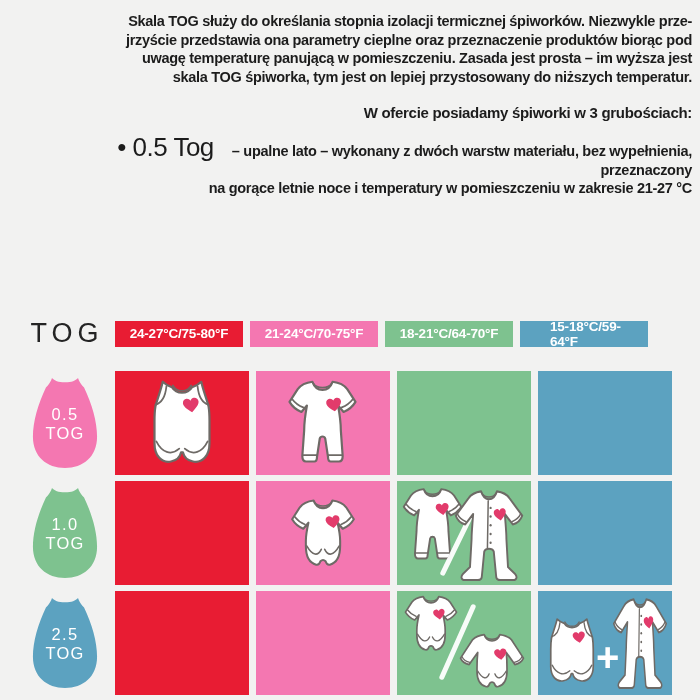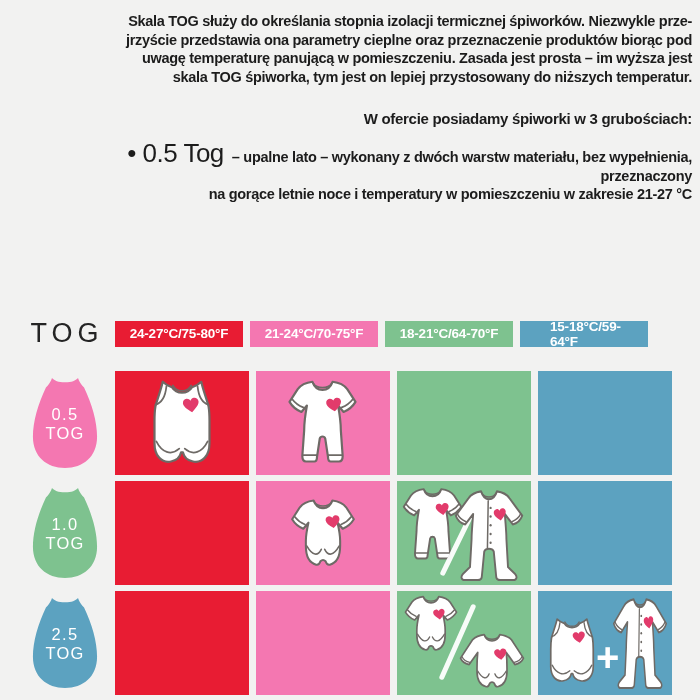--- a/index.html
+++ b/index.html
@@ -10,26 +10,26 @@
     color: var(--txt, #1c1c1c);
     overflow: hidden;
     position: relative;
   }
   .intro-wrap { position:absolute; left:40px; top:12px; width:652px;text-align:right; }
   .para {
     font-size:14.5px; font-weight:bold; line-height:18.5px;
     letter-spacing:-0.3px; white-space:pre-line;
   }
   .offer-heading {
-    margin-top:24px; font-size:15px; font-weight:bold; letter-spacing:-0.3px;
+    margin-top:18px; font-size:15px; font-weight:bold; letter-spacing:-0.3px;
   }
   .bullet { margin-top:17px; font-size:14.5px; font-weight:bold; line-height:18.5px;
     letter-spacing:-0.3px; }
   .bullet .lead { font-size:26px; font-weight:400; letter-spacing:-0.5px; line-height:18.5px; }
-  .bullet .rest { white-space:pre-line; margin-left:8px; }
+  .bullet .rest { white-space:pre-line; margin-left:18px; }
 
   
   .tog-table { position:absolute; left:22px; top:318px; }
   .hdr-row { display:flex; gap:7px; align-items:center; }
   .corner {
     width:86px; text-align:center; font-size:27px; font-weight:400;
     letter-spacing:5px; color:#242424; padding-left:4px;
   }
   .hdr-box {
     width:128px; height:26px; display:flex; align-items:center; justify-content:center;

